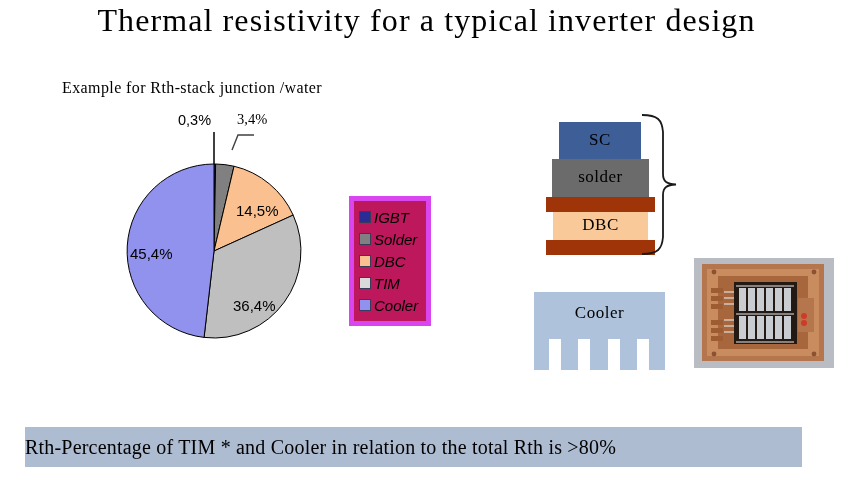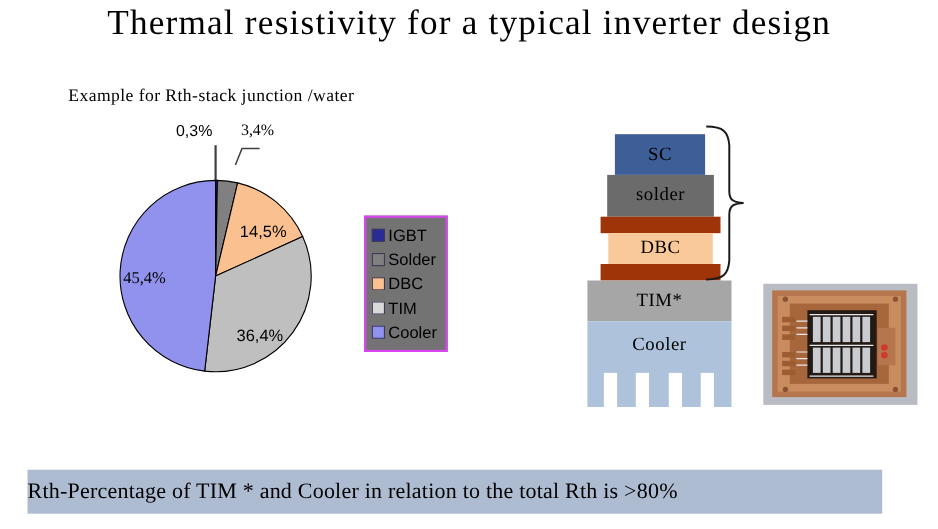--- a/index.html
+++ b/index.html
@@ -16,37 +16,38 @@
     font-family:"Liberation Serif", serif;
     font-size:32px;color:#000000;letter-spacing:1.1px;white-space:nowrap;
   }
   .subtitle{
     position:absolute;left:62px;top:79px;
     font-family:"Liberation Serif", serif;
     font-size:16px;color:#000000;letter-spacing:.4px;white-space:nowrap;
   }
 
   
-  .chart-area{position:absolute;left:72px;top:110px;width:340px;height:270px;}
+  .chart-area{position:absolute;left:90px;top:110px;width:340px;height:270px;}
   .pie-wrap{position:absolute;left:36px;top:53px;width:176px;height:176px;}
   .pie-svg{display:block;}
 
   .pie-label{
     position:absolute;font-family:"Liberation Sans", sans-serif;
     font-size:15px;color:#000;white-space:nowrap;font-weight:400;
   }
   .pie-label.outside{font-size:14.5px;}
 
   .leader{position:absolute;background:#404040;}
 
   
   .legend{
     position:absolute;left:259px;top:86px;
-    border:2px solid #d946ef;background:#737373;
+    border:5px solid #d946ef;background:#be185d;
     padding:5px 8px 5px 5px;
+    font-style:italic;
   }
   .legend-row{
     display:flex;align-items:center;height:22px;
     font-family:"Liberation Sans", sans-serif;font-size:15px;color:#000;
   }
   .swatch{
     width:10px;height:10px;border:1px solid #3a3a5a;margin-right:3px;flex:0 0 auto;
   }
 
   
@@ -111,21 +112,21 @@
         <path d="M88,88 L167.16,52.08 A87,87 0 0,1 78.07,174.42 Z" fill="#bfbfbf" stroke="#000000" stroke-width="1"></path>
 
         <path d="M88,88 L78.07,174.42 A87,87 0 0,1 88,1 Z" fill="#9191ee" stroke="#000000" stroke-width="1"></path>
       </svg>
     </div>
 
     <div class="pie-label outside" style="left:88px;top:2px;">0,3%</div>
     <div class="pie-label outside" style="left:147px;top:1px;font-family:Liberation Serif, serif;">3,4%</div>
     <div class="pie-label" style="left:146px;top:92px;">14,5%</div>
     <div class="pie-label" style="left:143px;top:187px;">36,4%</div>
-    <div class="pie-label" style="left:40px;top:135px;font-family:Liberation Serif, serif;">45,4%</div>
+    <div class="pie-label" style="left:40px;top:135px;">45,4%</div>
 
     <div class="legend">
       <div class="legend-row">
         <span class="swatch" style="background:#2b2b96;"></span>
         <span>IGBT</span>
       </div>
       <div class="legend-row">
         <span class="swatch" style="background:#808080;"></span>
         <span>Solder</span>
       </div>
@@ -155,23 +156,20 @@
     </div>
 
     <div class="layer" style="left:46px;top:87px;width:109px;height:15px;background:#9e3408;"></div>
 
     <div class="layer" style="left:53px;top:102px;width:95px;height:28px;background:#fac99a;font-size:17px;">
       <span>DBC</span>
     </div>
 
     <div class="layer" style="left:46px;top:130px;width:109px;height:15px;background:#9e3408;"></div>
 
-    <div class="layer" style="left:34px;top:145px;width:131px;height:37px;background:#a6a6a6;font-size:17px;">
-      <span>TIM*</span>
-    </div>
 
     <div class="layer" style="left:34px;top:182px;width:131px;height:78px;background:#aec3db;font-size:17px;align-items:flex-start;padding-top:12px;box-sizing:border-box;">
       <span>Cooler</span>
     </div>
 
     <div class="fins" style="left:49px;top:229px;width:100px;height:31px;">
       <div class="fin" style="width:12px;height:31px;"></div>
       <div class="fin" style="width:12px;height:31px;"></div>
       <div class="fin" style="width:12px;height:31px;"></div>
       <div class="fin" style="width:12px;height:31px;"></div>

